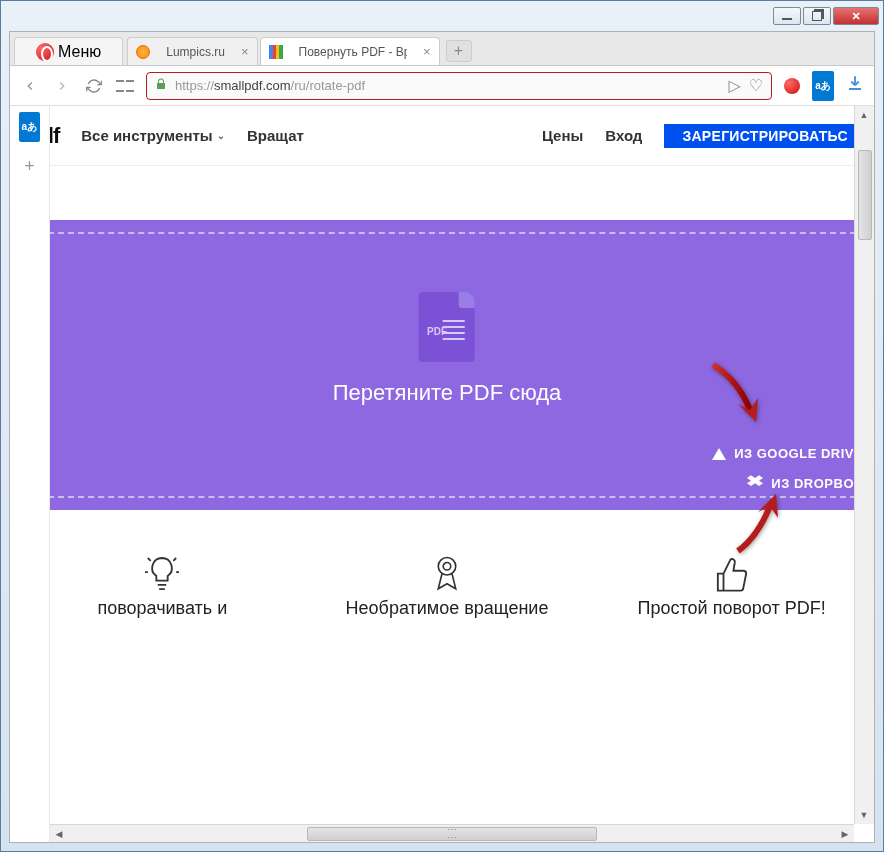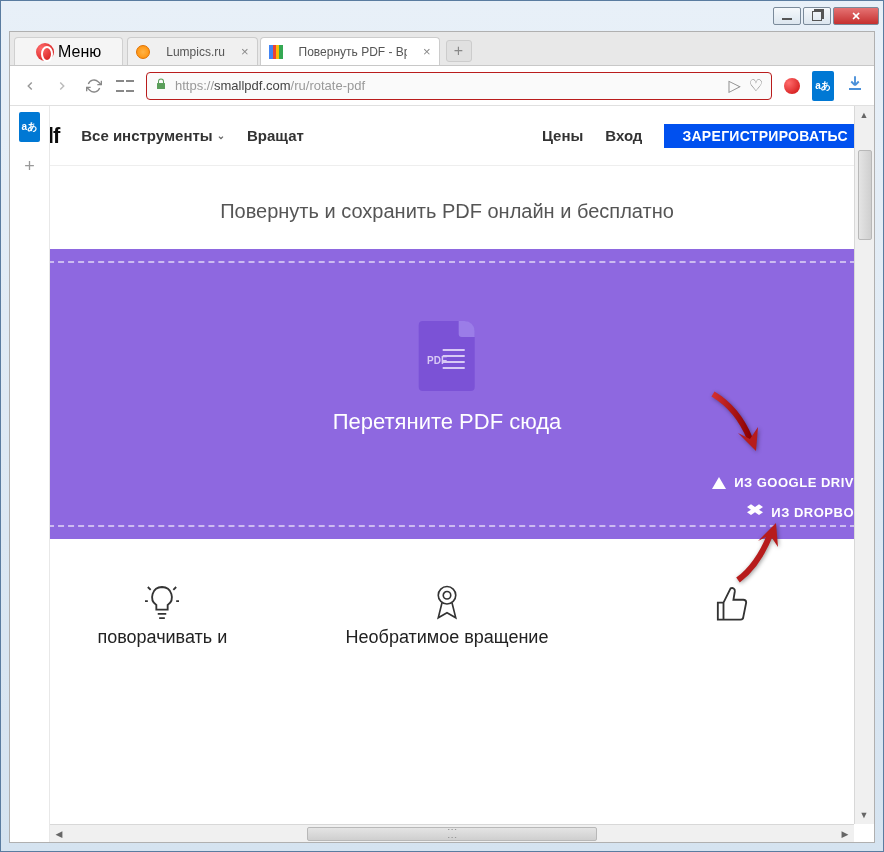--- a/index.html
+++ b/index.html
@@ -194,21 +194,20 @@
               <span class="chev">⌄</span>
             </span>
             <span class="nav-item">Вращат</span>
             <span class="spacer"></span>
             <span class="nav-item">Цены</span>
             <span class="nav-item">Вход</span>
             <span class="reg-btn">ЗАРЕГИСТРИРОВАТЬС</span>
           </div>
 
           <div class="hero-title">
-            <p>Повернуть и сохранить PDF онлайн и бесплатно</p>
           </div>
 
           <div class="dropzone">
             <div class="dz-border"></div>
             <div class="dz-center">
               <div class="pdf-icon">
                 <div class="pdf-lines">
                     <div></div>
                     <div></div>
                     <div></div>
@@ -271,20 +270,21 @@
                   </svg>
               </div>
               <div class="feat-title">Необратимое вращение</div>
             </div>
             <div class="feat">
               <div class="feat-icon">
                 <svg width="34" height="38" viewBox="0 0 24 26" fill="none" stroke="#333" stroke-width="1.3">
                     <path d="M2 12h4v12H2zM6 12l5-10a2 2 0 013 2l-1 6h7a2 2 0 012 2l-2 10a2 2 0 01-2 2H6"></path>
                   </svg>
               </div>
+              <div class="feat-title">Простой поворот PDF!</div>
             </div>
           </div>
         </div>
 
         <div class="vscroll">
           <div class="sbtn" style="position:absolute;top:0;">▲</div>
           <div class="vthumb"></div>
           <div class="sbtn" style="position:absolute;bottom:0;">▼</div>
         </div>
       </div>

